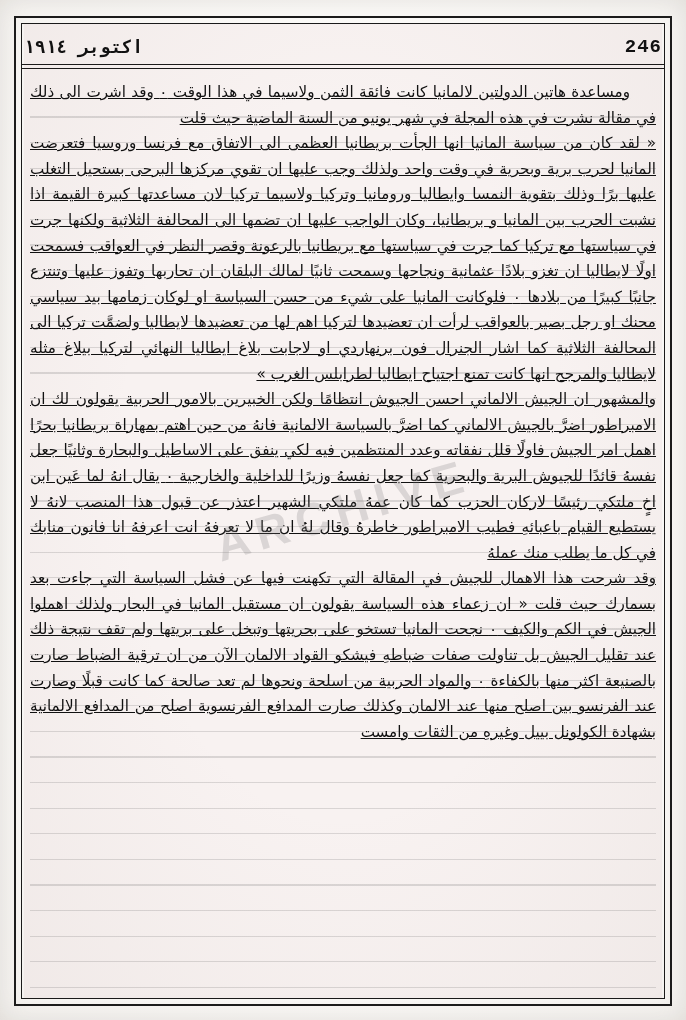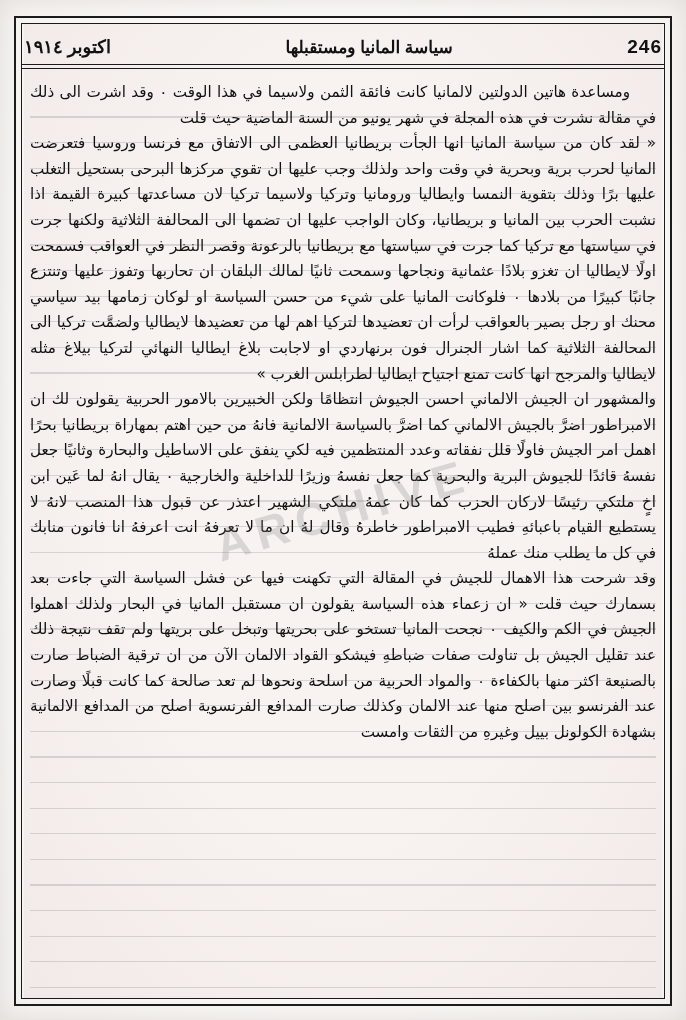--- a/index.html
+++ b/index.html
@@ -76,21 +76,21 @@
     left: 22px;
     right: 22px;
     top: 68px;
     height: 0;
     border-top: 1px solid #1b1b1b;
   }
 
   .hdr-page-number,
   .hdr-date,
   .hdr-title {
-    font-family: Liberation Sans, sans-serif;
+    font-family: Liberation Mono, monospace;
     color: #111;
     font-weight: 700;
     white-space: nowrap;
   }
   .hdr-page-number { font-size: 19px; letter-spacing: 1px; }
   .hdr-title { font-size: 17px; }
   .hdr-date { font-size: 18px; }
 
   .hdr-center {
     flex: 1;
@@ -107,20 +107,21 @@
     right: 30px;
     top: 80px;
     bottom: 26px;
     direction: rtl;
     text-align: justify;
     color: #111;
     font-size: 15.2px;
     line-height: 25.6px;
     font-family: "DejaVu Sans", sans-serif;
     overflow: hidden;
+    text-decoration: underline;
   }
   .body-text p {
     margin: 0 0 0 0;
     text-align: justify;
     text-justify: inter-word;
   }
   .body-text p.indent {
     text-indent: 26px;
   }
 
@@ -182,23 +183,20 @@
 <div class="page">
 
   <div class="paper-tint"></div>
 
   <div class="frame-outer">
     <div class="frame-inner"></div>
   </div>
 
   <div class="header">
     <span class="hdr-page-number">246</span>
-    <div class="hdr-center">
-      <span class="hdr-title">سياسة المانيا ومستقبلها</span>
-    </div>
     <span class="hdr-date">اكتوبر ١٩١٤</span>
   </div>
   <div class="header-rule"></div>
   <div class="header-rule2"></div>
 
   <div class="rule-lines"></div>
 
   <div class="body-text">
     <p class="indent">ومساعدة هاتين الدولتين لالمانيا كانت فائقة الثمن ولاسيما في هذا الوقت ٠ وقد اشرت الى ذلك في مقالة نشرت في هذه المجلة في شهر يونيو من السنة الماضية حيث قلت</p>
     <p>« لقد كان من سياسة المانيا انها الجأت بريطانيا العظمى الى الاتفاق مع فرنسا وروسيا فتعرضت المانيا لحرب برية وبحرية في وقت واحد ولذلك وجب عليها ان تقوي مركزها البرحى بستحيل التغلب عليها برًا وذلك بتقوية النمسا وايطاليا ورومانيا وتركيا ولاسيما تركيا لان مساعدتها كبيرة القيمة اذا نشبت الحرب بين المانيا و بريطانيا، وكان الواجب عليها ان تضمها الى المحالفة الثلاثية ولكنها جرت في سياستها مع تركيا كما جرت في سياستها مع بريطانيا بالرعونة وقصر النظر في العواقب فسمحت اولًا لايطاليا ان تغزو بلادًا عثمانية ونجاحها وسمحت ثانيًا لمالك البلقان ان تحاربها وتفوز عليها وتنتزع جانبًا كبيرًا من بلادها ٠ فلوكانت المانيا على شيء من حسن السياسة او لوكان زمامها بيد سياسي محنك او رجل بصير بالعواقب لرأت ان تعضيدها لتركيا اهم لها من تعضيدها لايطاليا ولضمَّت تركيا الى المحالفة الثلاثية كما اشار الجنرال فون برنهاردي او لاجابت بلاغ ايطاليا النهائي لتركيا بيلاغ مثله لايطاليا والمرجح انها كانت تمنع اجتياح ايطاليا لطرابلس الغرب »</p>

